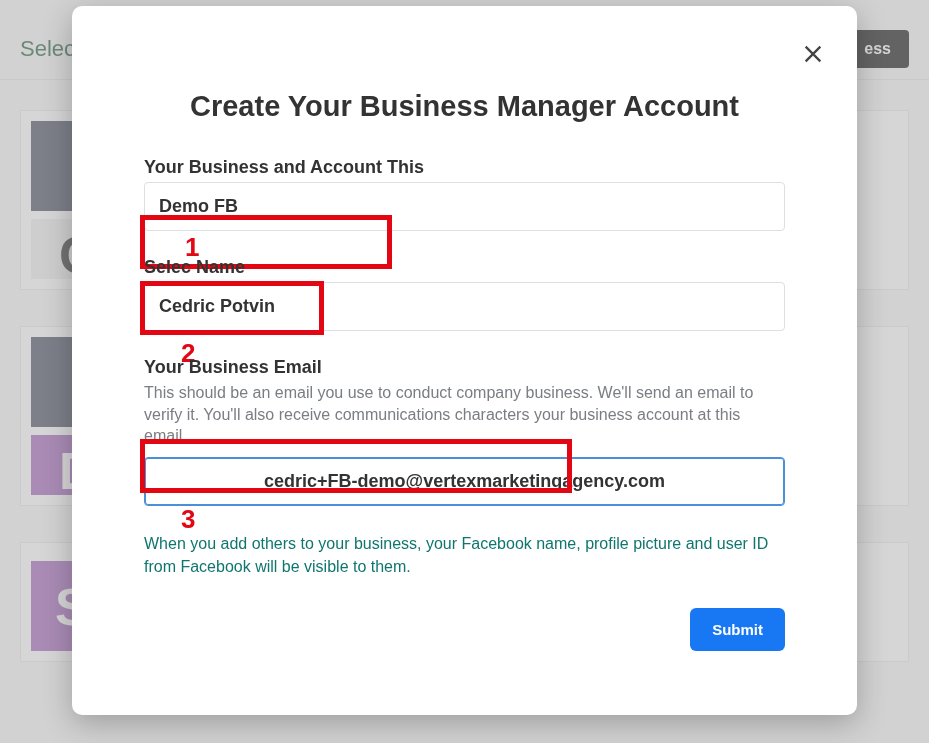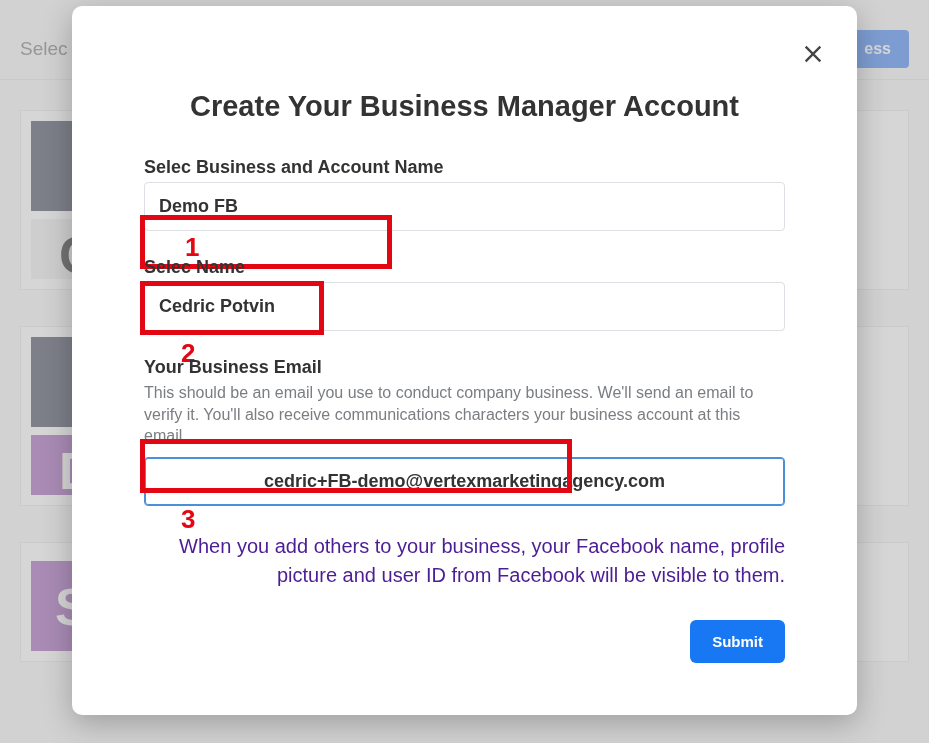--- a/index.html
+++ b/index.html
@@ -7,23 +7,23 @@
   body { background: #f5f6f7; position: relative; }
 
   
   .bg { position: absolute; inset: 0; filter: blur(0px); }
   .bg-top {
     padding: 18px 20px 0 20px;
     display: flex; justify-content: space-between; align-items: center;
     border-bottom: 1px solid #e2e2e2;
     height: 80px;
   }
-  .bg-select { font-size: 19px; color: #737373; }
+  .bg-select { font-size: 22px; color: #14532d; }
   .bg-btn {
-    background: #3b82f6; color: #fff; border: none; border-radius: 4px;
+    background: #000000; color: #fff; border: none; border-radius: 4px;
     padding: 10px 18px; font-size: 16px; font-weight: 600;
   }
   .bg-grid {
     padding: 30px 20px; display: grid;
     grid-template-columns: 1fr 1fr; gap: 36px 36px;
   }
   .bg-card { height: 180px; background: #fff; border: 1px solid #e6e6e6; position: relative; }
   .bg-thumb { position:absolute; left:10px; top:10px; width:90px; height:90px; }
   .t1 { background:#3a3f55; }
   .t2 { background:#000; }
@@ -58,21 +58,21 @@
   .group { margin-bottom: 26px; position: relative; }
   .glabel { font-size: 18px; font-weight: 600; color: #333; margin-bottom: 4px; }
   .ghint  { font-size: 16px; color: #7a7d82; line-height: 1.35; margin-bottom: 10px; }
   .ginput {
     width: 100%; font-size: 18px; color: #333;
     padding: 13px 14px; border: 1px solid #dcdfe3; border-radius: 4px;
     outline: none; background:#fff;font-weight:bold;
   }
   .ginput.focused { border: 1px solid #4a90d9; box-shadow: 0 0 0 1px #4a90d9 inset; text-align: center; }
 
-  .note { font-size: 20px; color: #4c1d95; line-height: 1.45; margin: 26px 0 30px 0; text-align: right; }
+  .note { font-size: 16px; color: #0f766e; line-height: 1.45; margin: 26px 0 30px 0; }
 
   .actions { text-align: right; }
   .submit {
     background: #1877f2; color: #fff; border: none; border-radius: 6px;
     padding: 13px 22px; font-size: 15px; font-weight: 600; cursor: pointer;
   }
 
   
   .anno-box {
     position: absolute; border: 5px solid #e30613; pointer-events: none;
@@ -122,21 +122,21 @@
 
   <div class="close" role="button">
     <svg viewBox="0 0 24 24" fill="none">
       <path d="M4 4 L20 20 M20 4 L4 20"></path>
     </svg>
   </div>
 
   <h1>Create Your Business Manager Account</h1>
 
   <div class="group">
-    <div class="glabel">Selec Business and Account Name</div>
+    <div class="glabel">Your Business and Account This</div>
     <input class="ginput" type="text" value="Demo FB" style="">
     <div class="anno-box" style="left:-4px; top:58px; width:252px; height:54px;"></div>
   </div>
   <div class="anno-num" style="left:113px; top:226px;">1</div>
 
   <div class="group">
     <div class="glabel">Selec Name</div>
     <input class="ginput" type="text" value="Cedric Potvin" style="">
     <div class="anno-box" style="left:-4px; top:24px; width:184px; height:54px;"></div>
   </div>

